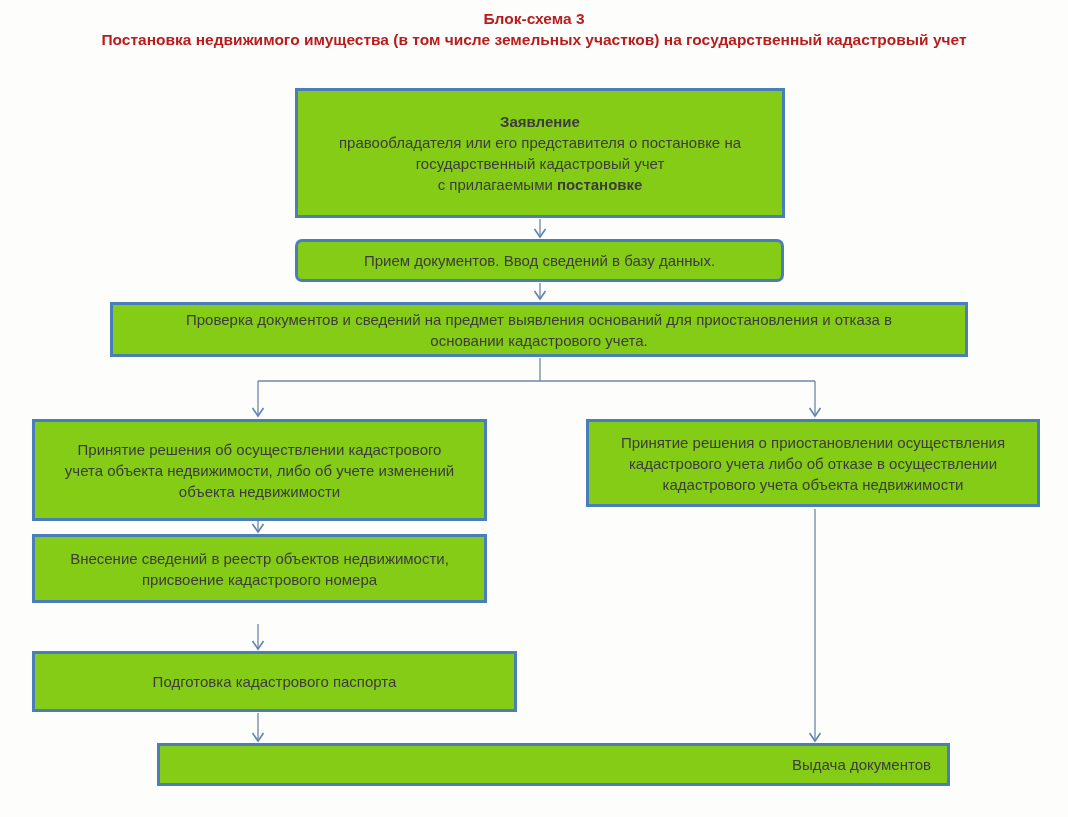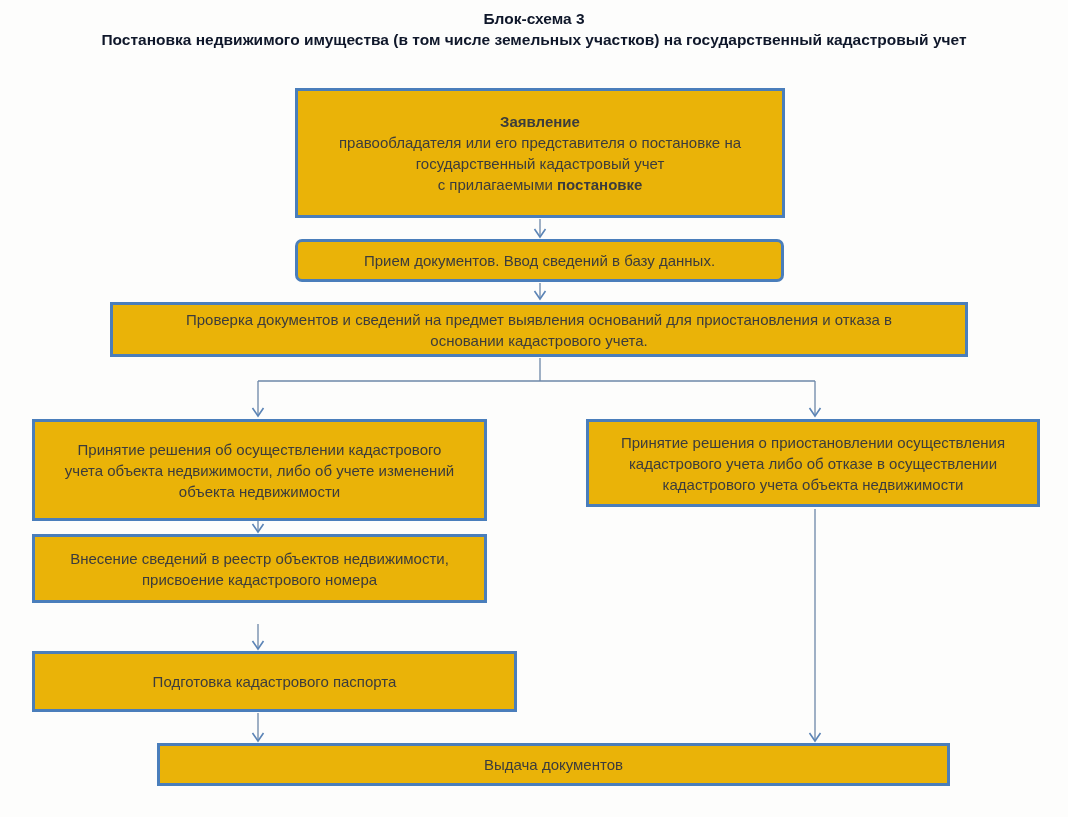--- a/index.html
+++ b/index.html
@@ -23,58 +23,58 @@
     text-align: center;
     font-weight: bold;
     color: #1f1f1f;
     font-size: 15.5px;
     line-height: 21px;
   }
   .node {
     position: absolute;
     box-sizing: border-box;
     border: 3px solid var(--box-border, #4a7ebb);
-    background: #eab308;
+    background: #84cc16;
     display: flex;
     flex-direction: column;
     align-items: center;
     justify-content: center;
     text-align: center;
     font-size: 15px;
     line-height: 21px;
     color: var(--box-text, #3c3c3c);
   }
   .node .bold { font-weight: bold; }
 
   #application-box   { left: 295px; top:  88px; width: 490px; height: 130px; padding: 0 14px; }
   #intake-box        { left: 295px; top: 239px; width: 489px; height:  43px; padding: 0 14px; border-radius: 7px; }
   #verification-box  { left: 110px; top: 302px; width: 858px; height:  55px; padding: 12px 60px; }
   #decision-approve-box { left:  32px; top: 419px; width: 455px; height: 102px; padding: 0 24px; }
   #decision-suspend-box { left: 586px; top: 419px; width: 454px; height: 88px; padding: 0 24px; }
   #registry-entry-box   { left:  32px; top: 534px; width: 455px; height: 69px; padding: 0 16px; }
   #passport-box         { left:  32px; top: 651px; width: 485px; height: 61px; padding: 0 16px; }
-  #issue-box            { left: 157px; top: 743px; width: 793px; height: 43px; padding: 4px 16px; }
+  #issue-box            { left: 157px; top: 743px; width: 793px; height: 43px; padding: 4px 16px; align-items: flex-end; }
 
   .connector-layer {
     position: absolute;
     left: 0; top: 0;
     width: 1068px;
     height: 817px;
     pointer-events: none;
   }
   .connector-layer * { stroke: var(--connector, #6d87a8); fill: none; }
   .connector-layer .head { stroke: var(--arrowhead, #5b84b6); stroke-width: 1.6; }
   .connector-layer .stem { stroke-width: 1.3; }
 </style>
 </head>
 <body>
 
 <div class="canvas">
 
-  <div class="diagram-title" style="color: #0f172a;">
+  <div class="diagram-title" style="color: #b91c1c;">
     <div>Блок-схема 3</div>
     <div>Постановка недвижимого имущества (в том числе земельных участков) на государственный кадастровый учет</div>
   </div>
 
   <svg class="connector-layer" viewBox="0 0 1068 817" xmlns="http://www.w3.org/2000/svg">
     <g>
       <line class="stem" x1="540" y1="219" x2="540" y2="236"></line>
       <polyline class="head" points="534.5,229 540,237 545.5,229"></polyline>
     </g>
     <g>

